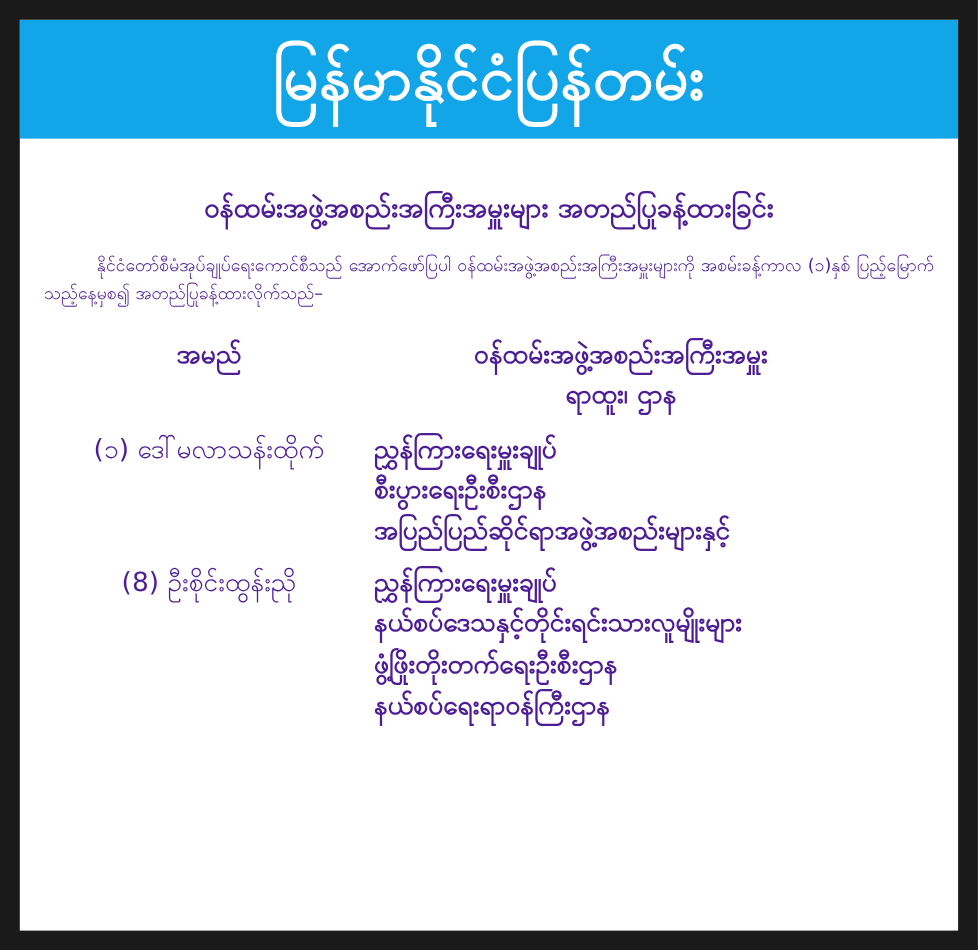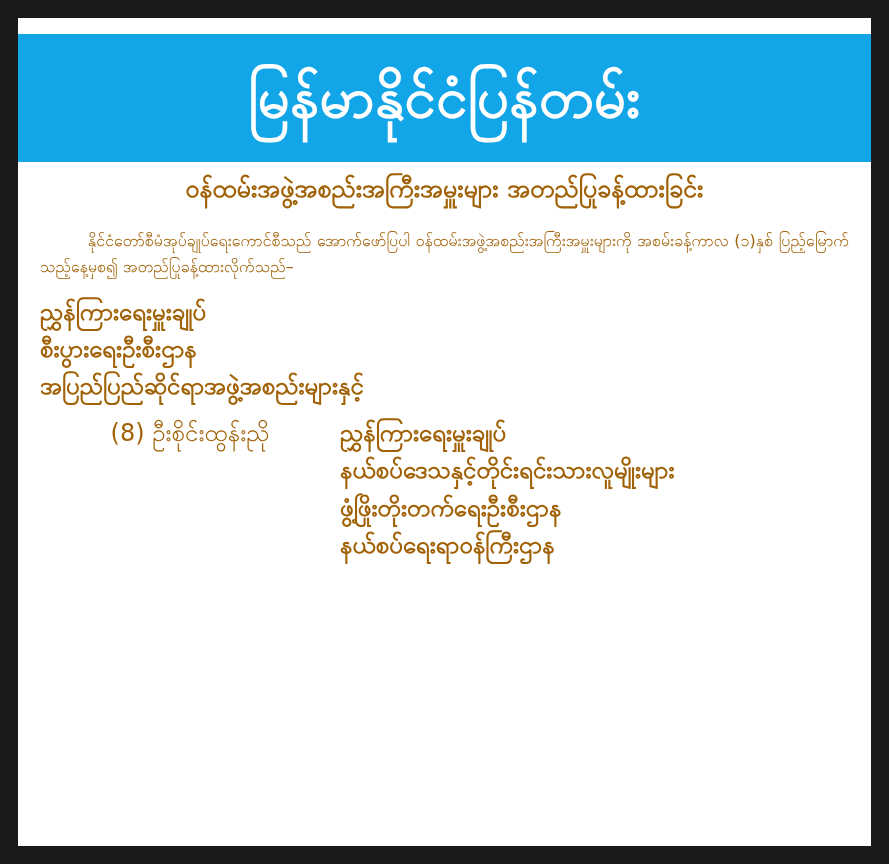--- a/index.html
+++ b/index.html
@@ -17,23 +17,23 @@
     left: 18px;
     top: 18px;
     width: 853px;
     height: 828px;
     background: #ffffff;
     overflow: hidden;
   }
   .banner {
     position: absolute;
     left: 0;
-    top: 16px;
+    top: 0;
     width: 853px;
-    height: 128px;
+    height: 108px;
     background: #12a5e8;
     display: flex;
     align-items: center;
     justify-content: center;
   }
   .banner-title {
     color: #ffffff;
     font-size: 56px;
     line-height: 1.25;
     font-weight: bold;
@@ -41,21 +41,21 @@
     text-align: center;
     white-space: nowrap;
   }
   .content {
     position: absolute;
     left: 0;
     top: 128px;
     width: 853px;
     padding: 0 22px;
     box-sizing: border-box;
-    color: #a16207;
+    color: #4c1d95;
   }
   .subtitle {
     margin-top: 26px;
     text-align: center;
     font-size: 25px;
     font-weight: bold;
     line-height: 1.35;
   }
   .body-para {
     margin-top: 22px;
@@ -116,24 +116,32 @@
   <div class="banner">
     <div class="banner-title">မြန်မာနိုင်ငံပြန်တမ်း</div>
   </div>
 
   <div class="content">
 
     <div class="subtitle">ဝန်ထမ်းအဖွဲ့အစည်းအကြီးအမှူးများ အတည်ပြုခန့်ထားခြင်း</div>
 
     <div class="body-para">နိုင်ငံတော်စီမံအုပ်ချုပ်ရေးကောင်စီသည် အောက်ဖော်ပြပါ ဝန်ထမ်းအဖွဲ့အစည်းအကြီးအမှူးများကို အစမ်းခန့်ကာလ (၁)နှစ် ပြည့်မြောက်သည့်နေ့မှစ၍ အတည်ပြုခန့်ထားလိုက်သည်–</div>
 
+    <div class="col-headers">
+      <div class="col-head-name">အမည်</div>
+      <div class="col-head-post">
+        <span>ဝန်ထမ်းအဖွဲ့အစည်းအကြီးအမှူး</span>
+        <span class="sub">ရာထူး၊ ဌာန</span>
+      </div>
+    </div>
 
     <div class="rows">
 
       <div class="row">
+        <div class="row-name">(၁) ဒေါ်မလာသန်းထိုက်</div>
         <div class="row-post">
           <div>ညွှန်ကြားရေးမှူးချုပ်</div>
           <div>စီးပွားရေးဦးစီးဌာန</div>
           <div>အပြည်ပြည်ဆိုင်ရာအဖွဲ့အစည်းများနှင့်</div>
         </div>
       </div>
 
       <div class="row">
         <div class="row-name">(8) ဦးစိုင်းထွန်းညို</div>
         <div class="row-post">

